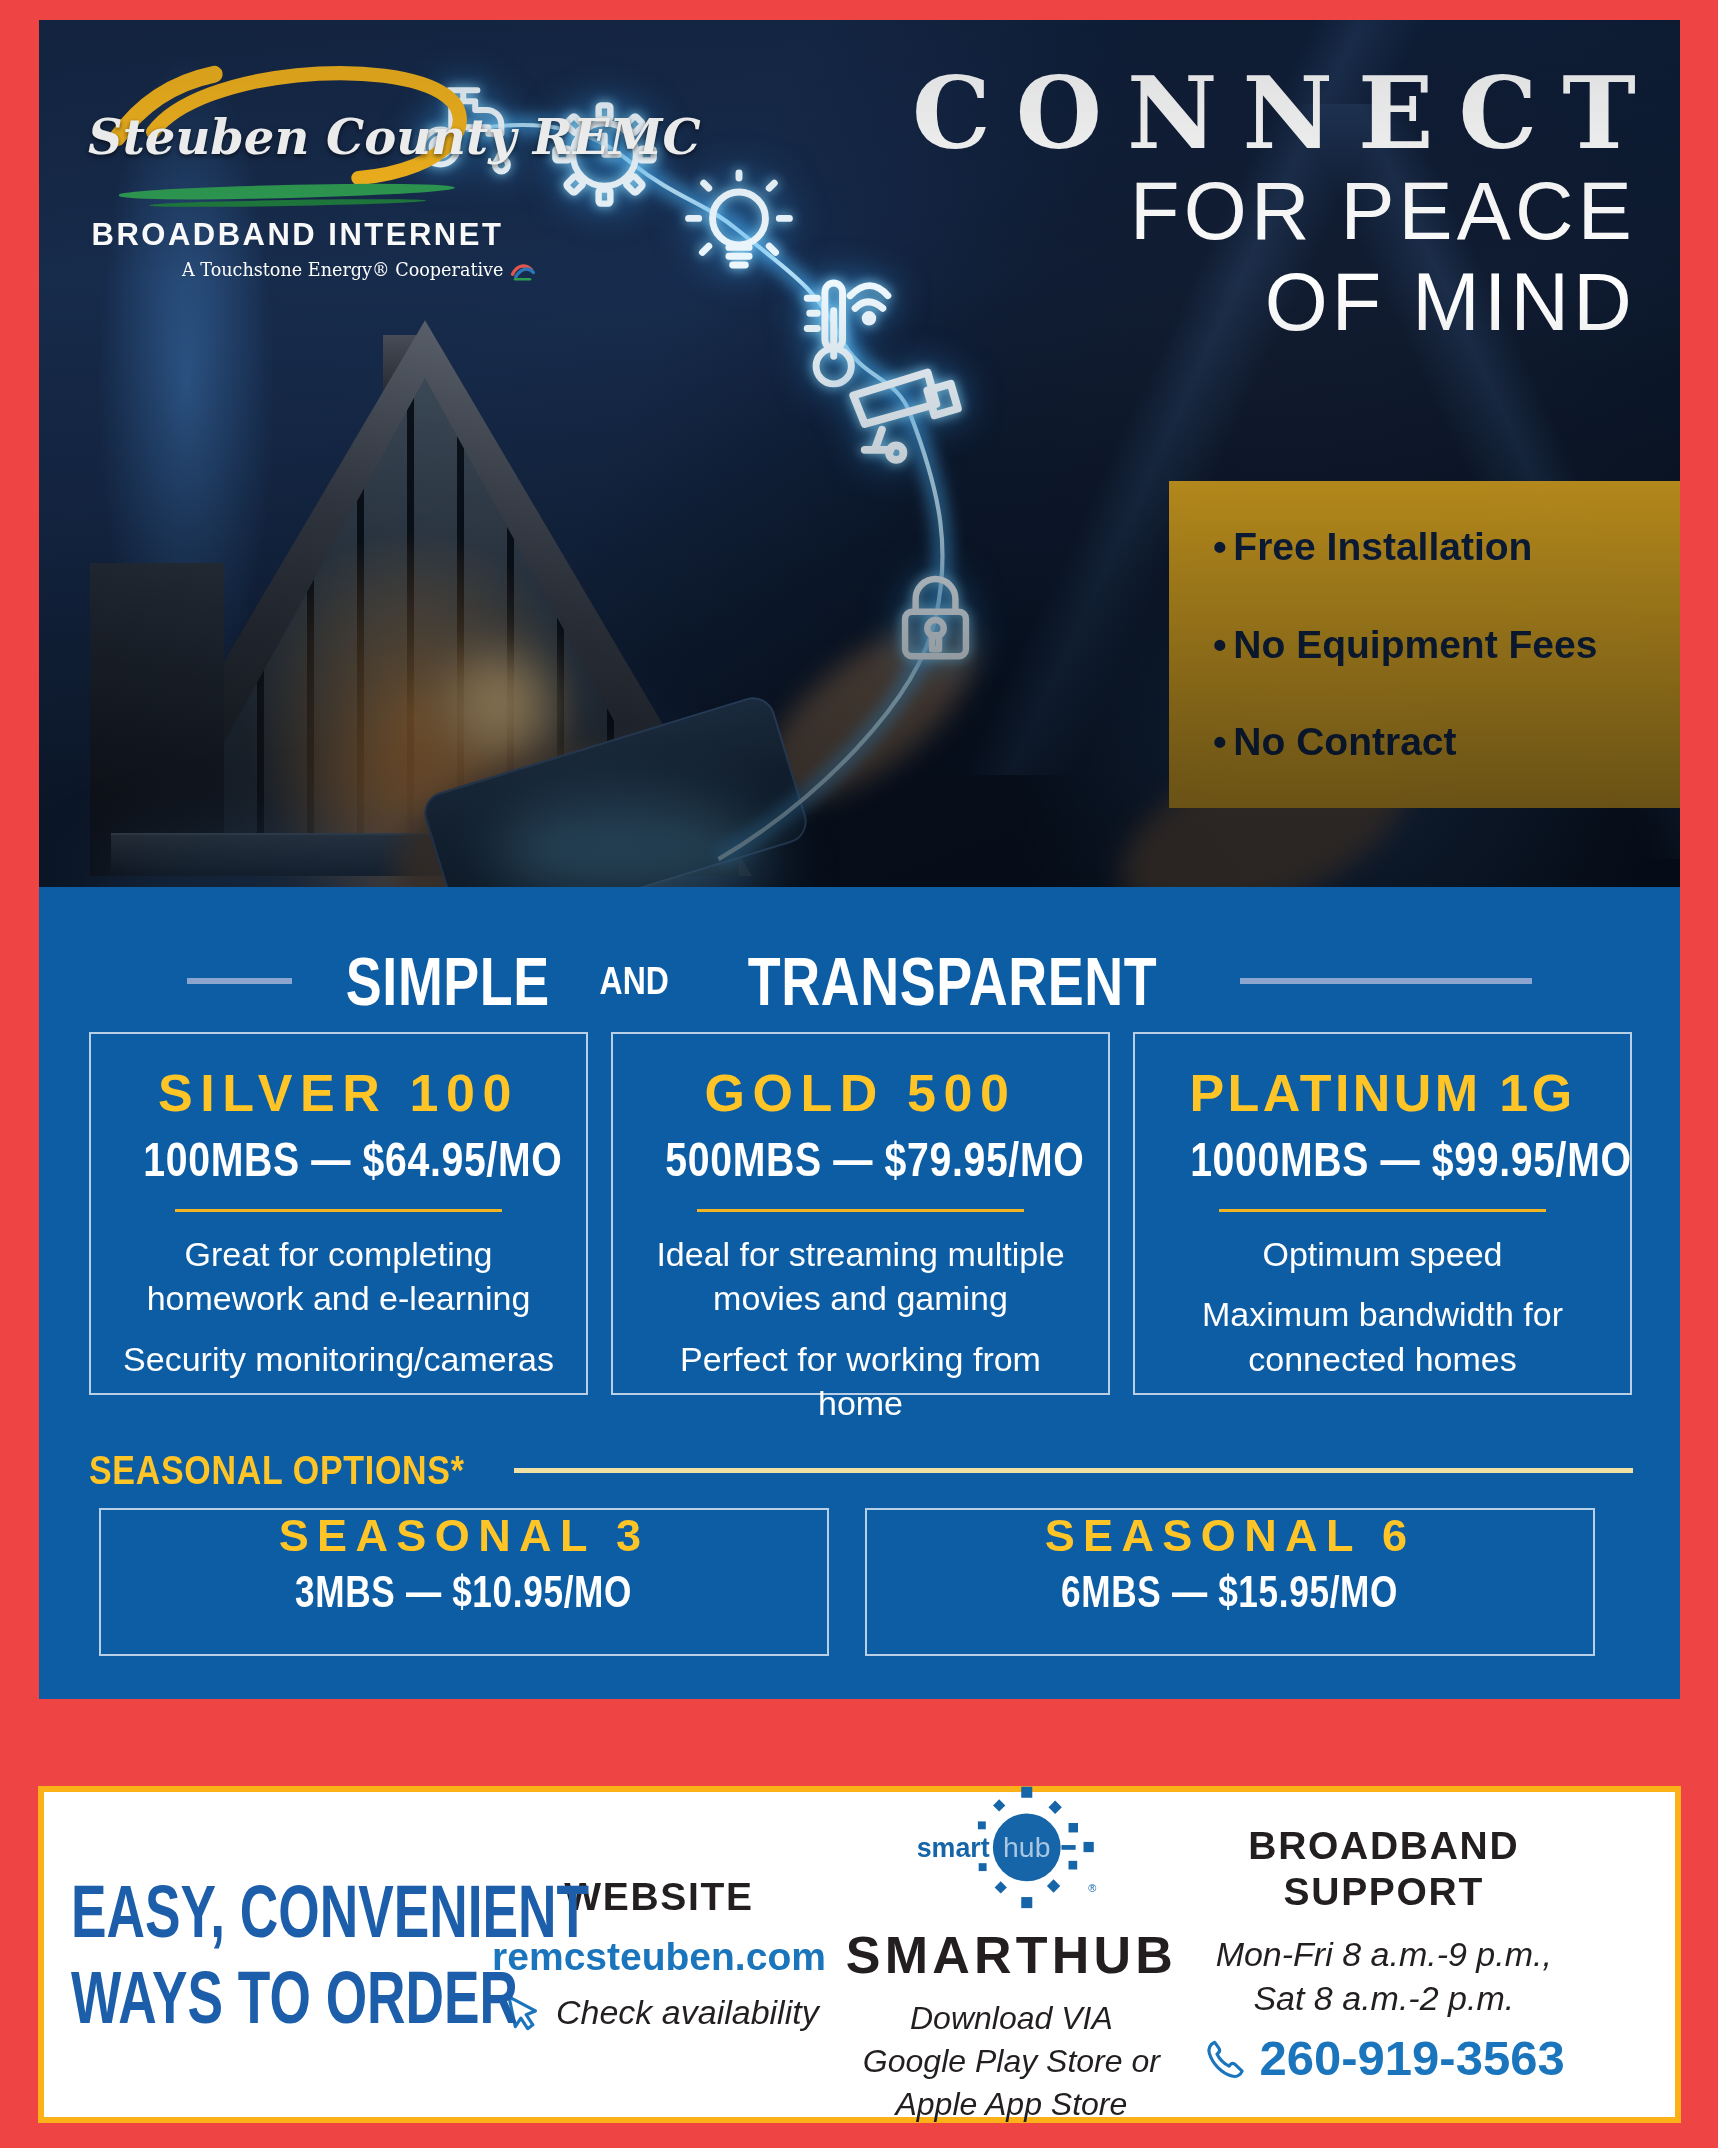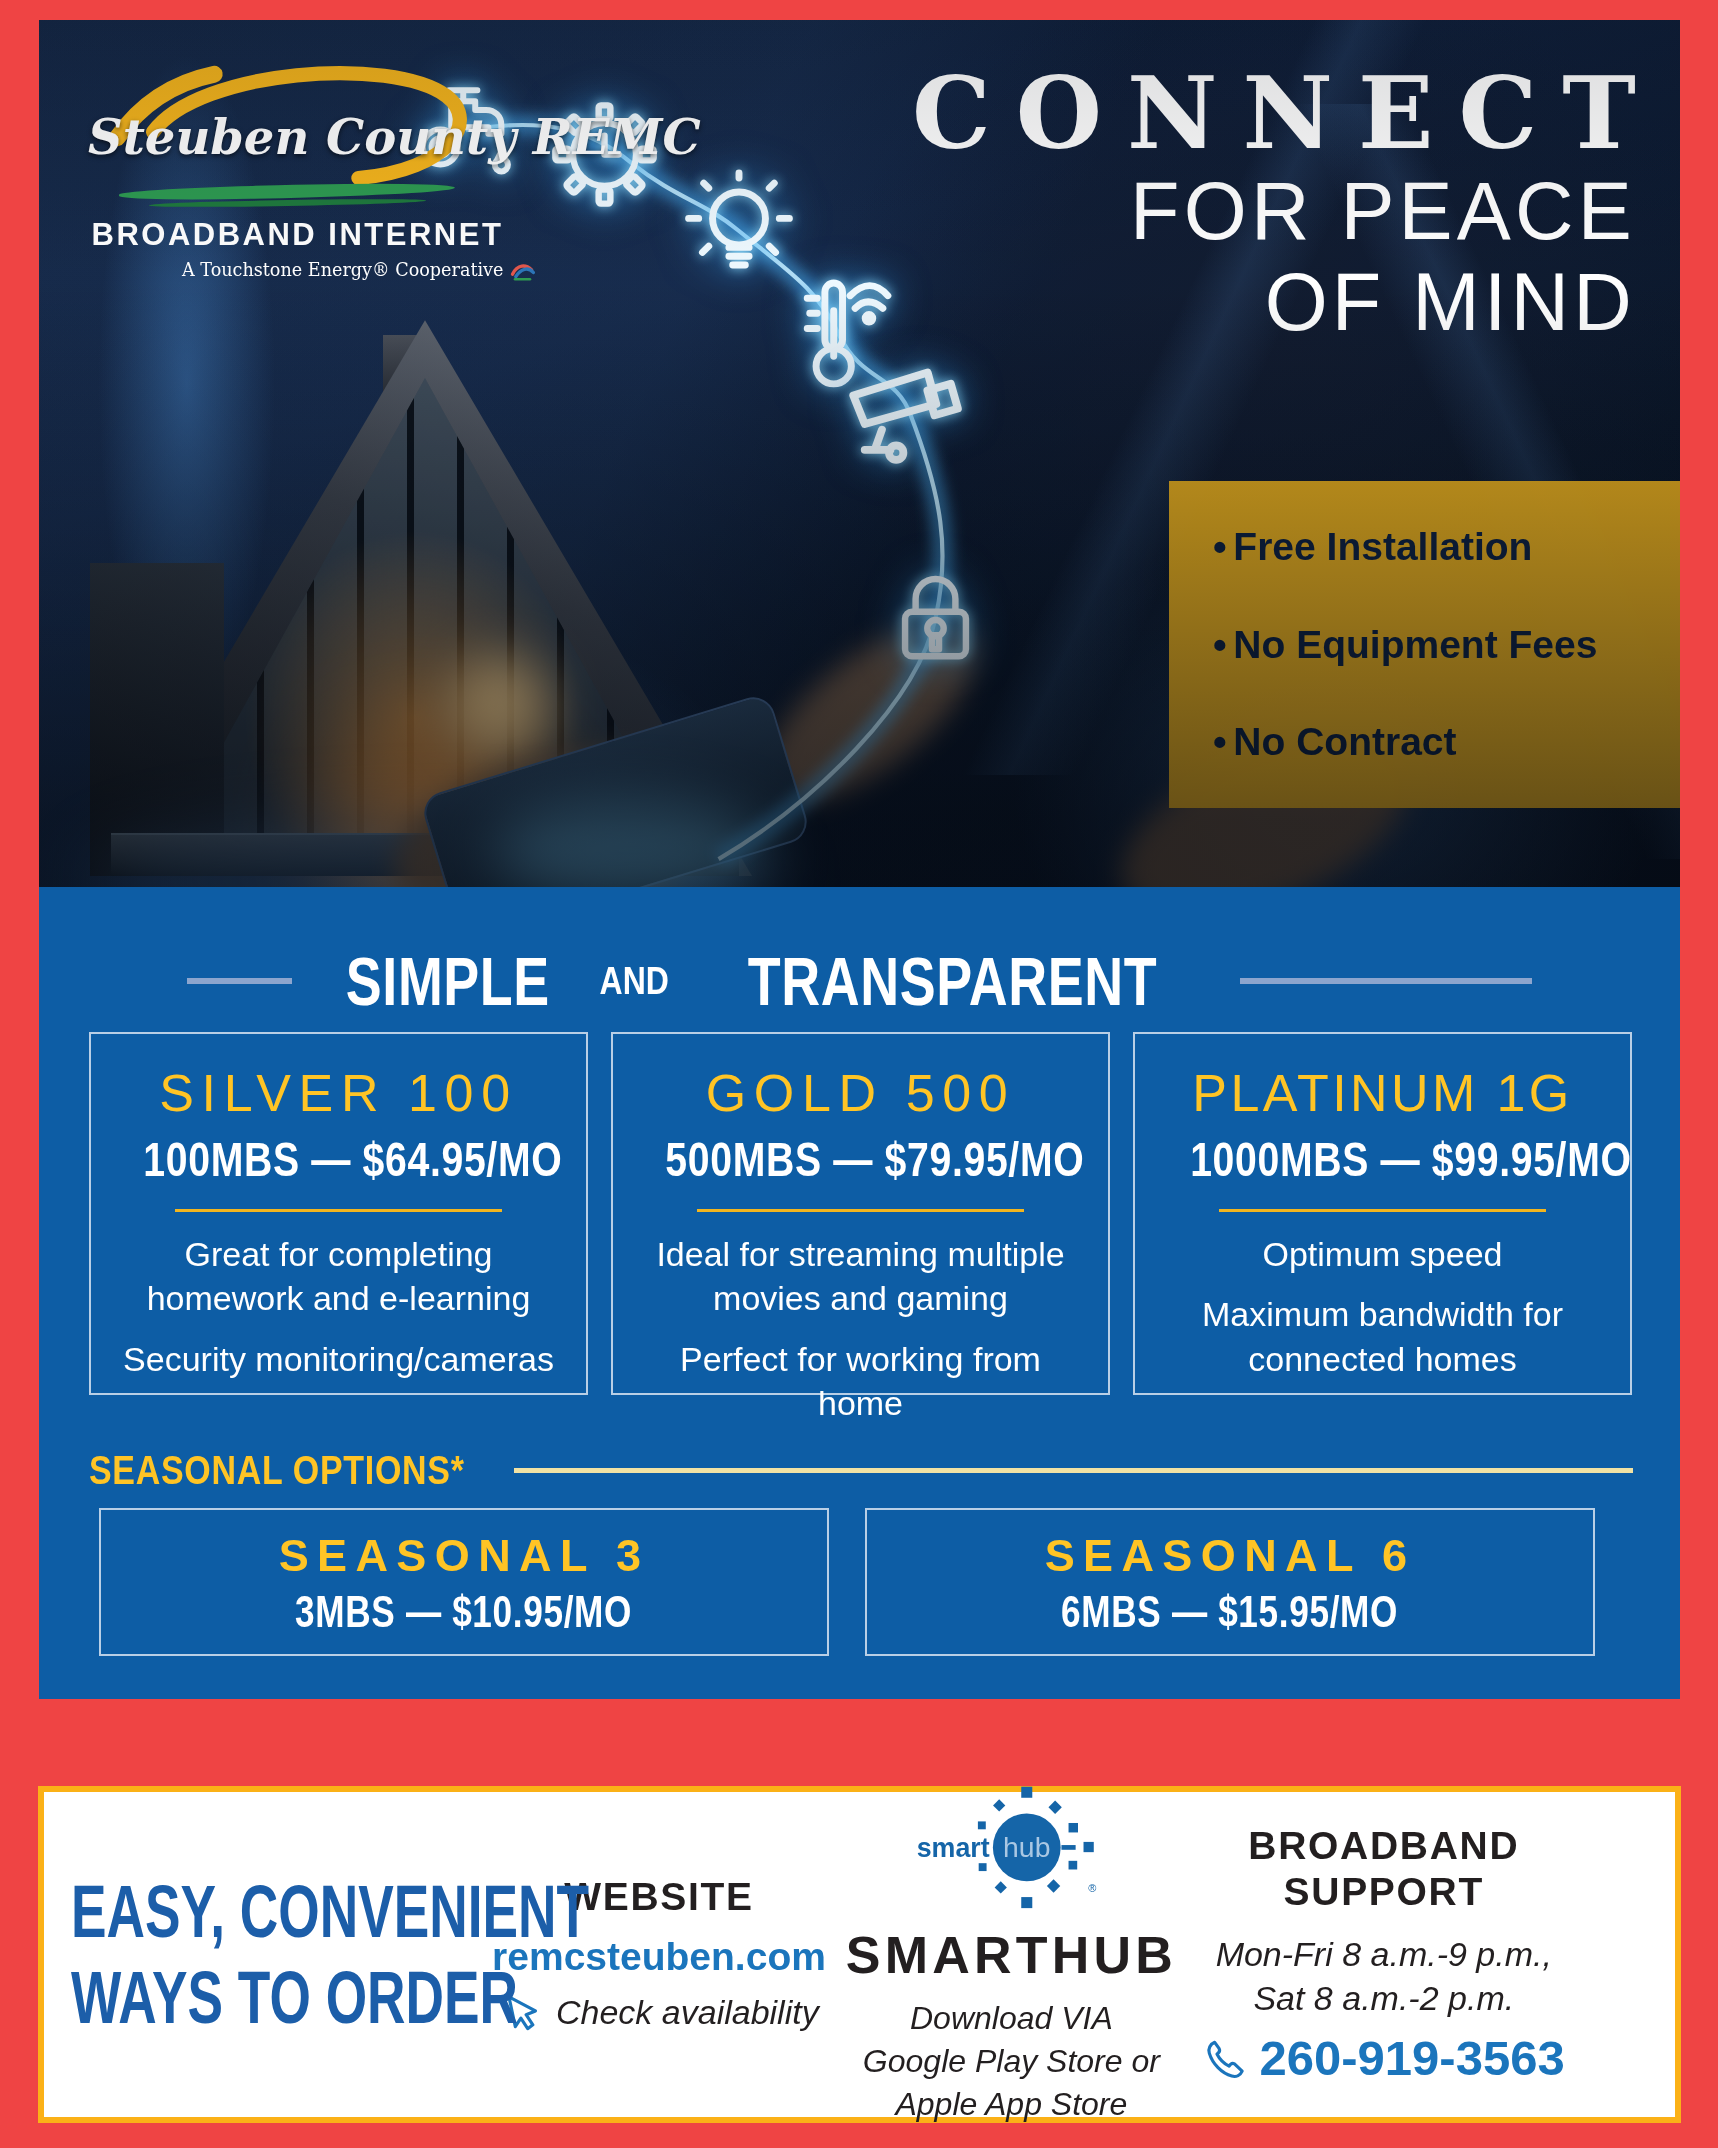--- a/index.html
+++ b/index.html
@@ -88,35 +88,35 @@
   .sec-head{position:absolute;left:0;top:52px;width:100%;height:84px;display:flex;align-items:center;justify-content:center;gap:25px;}
   .rule{height:5.9px;background:#8ca5ce;}
   .rule.left{width:105px;}
   .rule.right{width:292px;}
   .sec-word{display:inline-block;font-weight:700;font-size:69px;transform:scaleX(.78);letter-spacing:0.8px;white-space:nowrap;}
   .sec-and{display:inline-block;font-weight:700;font-size:39px;transform:scaleX(.82);margin:0 -11.7px;}
 
   .card{position:absolute;top:145px;width:499px;height:363px;border:2.5px solid rgba(216,227,241,.85);
         box-sizing:border-box;text-align:center;padding-top:28.5px;}
   .card.c1{left:50px;} .card.c2{left:572px;} .card.c3{left:1094px;}
-  .plan-name{color:#ffc425;font-weight:400;font-size:52px;letter-spacing:7.6px;white-space:nowrap;}
+  .plan-name{color:#ffc425;font-weight:700;font-size:52px;letter-spacing:7.6px;white-space:nowrap;}
   .card.c3 .plan-name{letter-spacing:3.4px;}
   .plan-price{display:inline-block;color:#fff;font-weight:700;font-size:49px;letter-spacing:0.8px;
         transform:scaleX(.8);white-space:nowrap;margin-top:8.4px;}
   .plan-rule{width:327px;height:3.4px;background:#f2b51f;margin:22px auto 20px auto;}
   .plan-desc{font-size:34px;line-height:1.3;padding:0 23.5px;}
   .plan-desc .f2{margin-top:16px;}
 
   .seasonal-row{position:absolute;left:50px;top:561px;width:1544px;display:flex;align-items:center;}
   .seasonal-label{display:inline-block;color:#ffc425;font-weight:700;font-size:40px;letter-spacing:0.8px;
         transform:scaleX(.85);transform-origin:left center;white-space:nowrap;}
   .seasonal-rule{flex:1;height:5.9px;background:#f1e2a4;margin-left:-17px;}
 
   .scard{position:absolute;top:621px;height:148px;width:730px;border:2.5px solid rgba(216,227,241,.85);
-        box-sizing:border-box;text-align:center;padding-top:20px;}
+        box-sizing:border-box;text-align:center;}
   .scard.s1{left:60px;} .scard.s2{left:826px;}
   .s-name{color:#ffc425;font-weight:700;font-size:45px;letter-spacing:8.4px;white-space:nowrap;}
   .s-price{display:inline-block;color:#fff;font-weight:700;font-size:44px;transform:scaleX(.8);
         letter-spacing:0.8px;white-space:nowrap;margin-top:5px;}
 
   
   .order{position:absolute;left:38px;top:1786px;width:1643px;height:337px;background:#ffffff;
         border:6.7px solid #fbb117;box-sizing:border-box;display:flex;align-items:center;color:#231f20;}
   .o-title{margin-left:27px;width:470px;flex:none;}
   .o-title div{font-weight:700;font-size:74px;color:#1c5ea9;transform:scaleX(.72);

